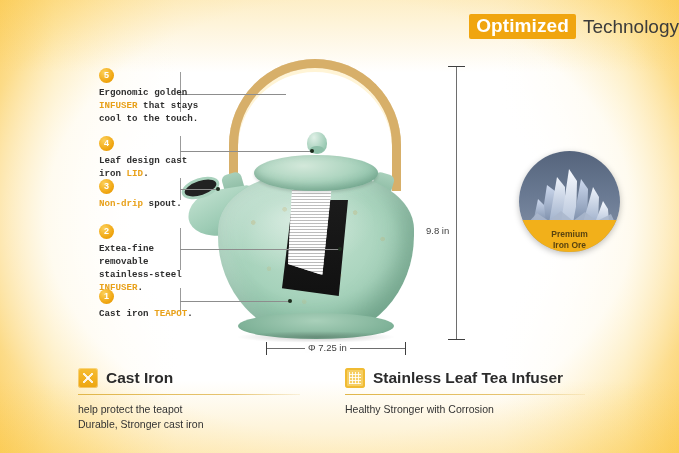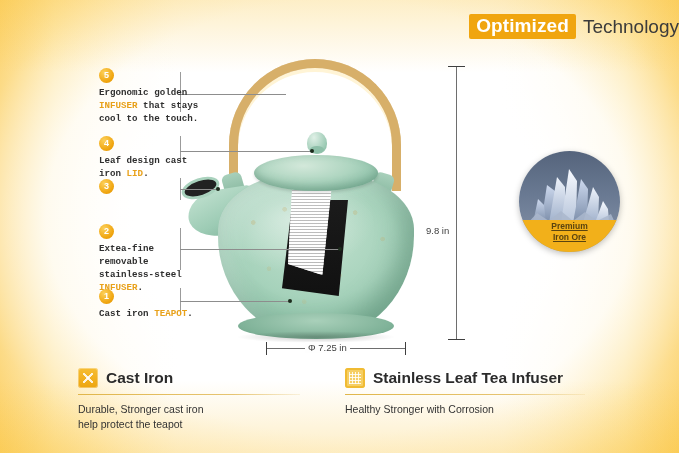--- a/index.html
+++ b/index.html
@@ -345,24 +345,23 @@
     position: absolute;
     left: 0;
     bottom: 0;
     width: 101px;
     height: 32px;
     background: #f2b01a;
     color: #5a4410;
     font-size: 8.5px;
     line-height: 1.32;
     text-align: center;
-    padding-top: 1px;
+    padding-top: 9px;
     box-sizing: border-box;
     font-weight: 600;
-    text-decoration: underline;
   }
 
   
   .features {
     position: absolute;
     left: 0;
     top: 368px;
     width: 679px;
     height: 85px;
   }
@@ -488,20 +487,23 @@
     <div class="callout" style="top:74px;">
       <div class="badge">4</div>
       <div class="ctext">
         <div><span>Leaf design cast</span></div>
         <div><span>iron </span><span class="kw">LID</span><span>.</span></div>
       </div>
     </div>
 
     <div class="callout" style="top:117px;">
       <div class="badge">3</div>
+      <div class="ctext">
+        <div><span class="kw">Non-drip</span><span> spout.</span></div>
+      </div>
     </div>
 
     <div class="callout" style="top:162px;">
       <div class="badge">2</div>
       <div class="ctext">
         <div><span>Extea-fine</span></div>
         <div><span>removable</span></div>
         <div><span>stainless-steel</span></div>
         <div><span class="kw">INFUSER</span><span>.</span></div>
       </div>
@@ -561,22 +563,22 @@
 
   <div class="features">
 
     <div class="feat left">
       <div class="feat-head">
         <div class="feat-icon cast"></div>
         <div class="feat-title">Cast Iron</div>
       </div>
       <div class="feat-rule"></div>
       <div class="feat-desc">
+        <div>help protect the teapot</div>
         <div>Durable, Stronger cast iron</div>
-        <div>help protect the teapot</div>
       </div>
     </div>
 
     <div class="feat right">
       <div class="feat-head">
         <div class="feat-icon mesh"></div>
         <div class="feat-title">Stainless Leaf Tea Infuser</div>
       </div>
       <div class="feat-rule"></div>
       <div class="feat-desc">

